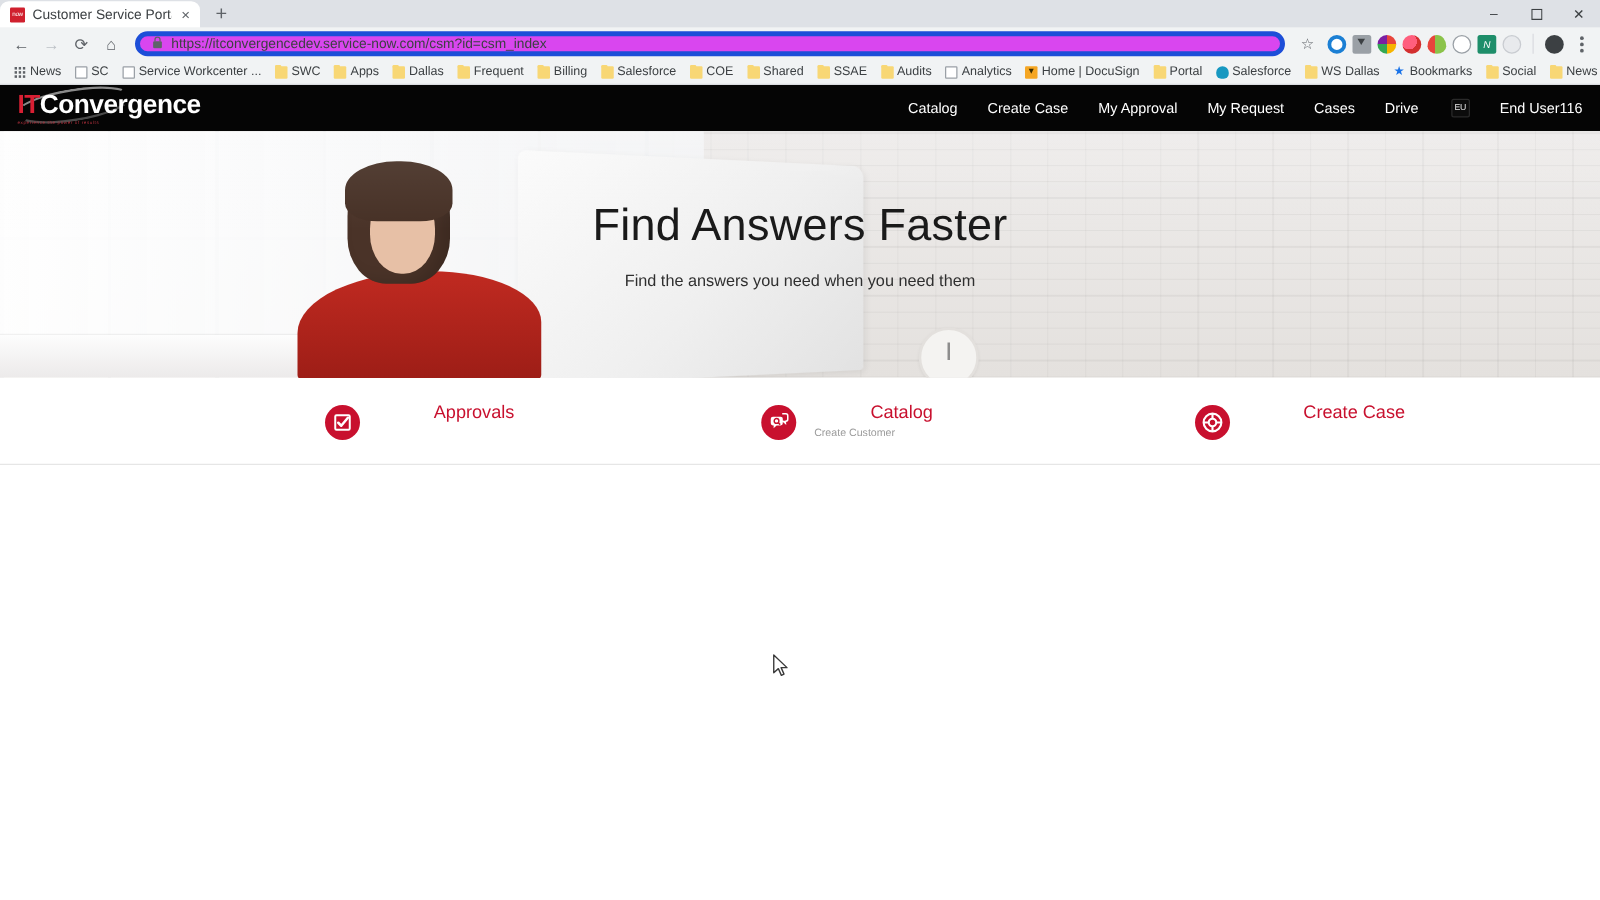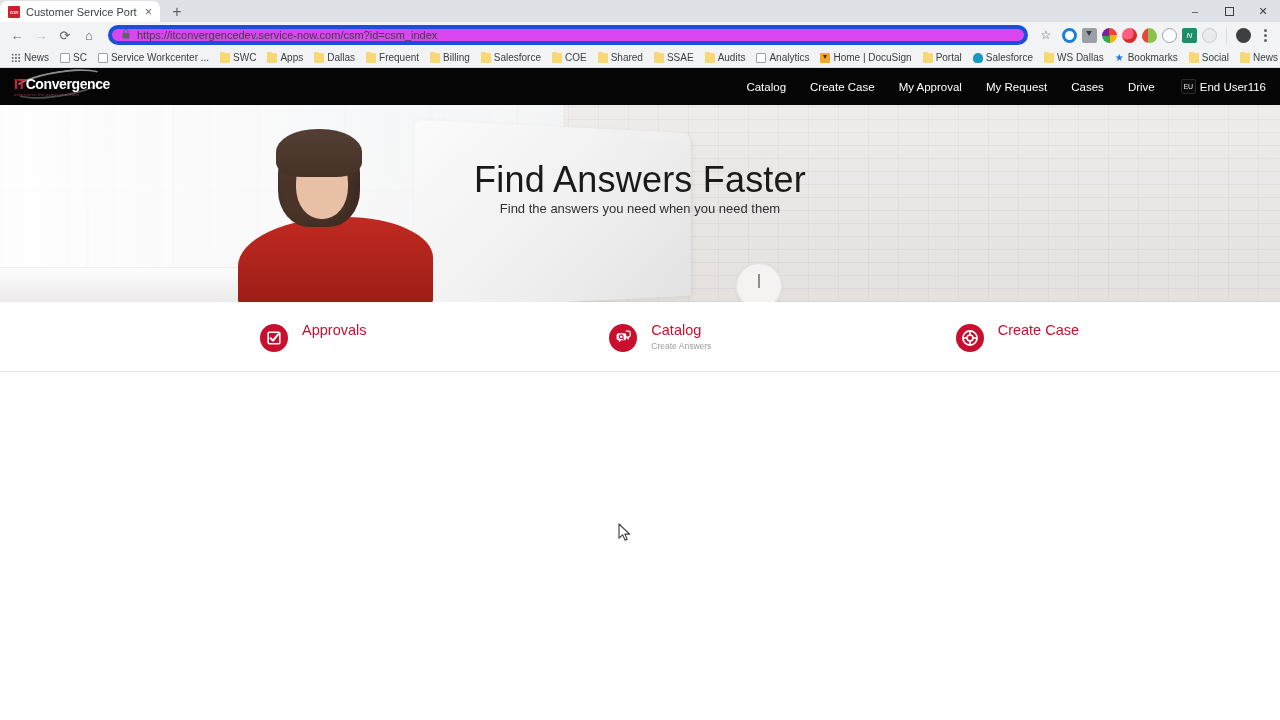--- a/index.html
+++ b/index.html
@@ -118,31 +118,31 @@
     height: 37px; background: #050505; display: flex; align-items: center;
     padding: 0 14px; position: relative;
   }
   .logo { display:flex; flex-direction:column; justify-content:center; height:34px; position:relative; width:92px; }
   .logo-swoosh {
     position:absolute; left:-2px; top:1px; width:94px; height:26px;
     border: 2px solid #6e6e6e; border-radius: 50%;
     transform: rotate(-9deg);
     border-color: #8a8a8a transparent #4a4a4a transparent;
   }
-  .logo-text { font-size: 14px; font-weight: bold; letter-spacing: -0.4px; line-height: 1; position:relative; }
+  .logo-text { font-size: 21px; font-weight: bold; letter-spacing: -0.4px; line-height: 1; position:relative; }
   .logo-text .it { color: #d81f33; }
   .logo-text .conv { color: #ffffff; }
   .logo-tag { font-size: 3.6px; color: #b8323f; letter-spacing: 0.5px; margin-top: 2px; position:relative;
               text-transform: lowercase; }
   .sn-menu { margin-left: auto; display: flex; align-items: center; gap: 0; }
   .sn-link {
     color: #ffffff; font-size: 11.5px; padding: 0 12px; white-space: nowrap;
     font-family: "Liberation Sans", sans-serif;
   }
-  .sn-user { display: flex; align-items: center; gap: 4px; padding-left: 14px; }
+  .sn-user { display: flex; align-items: center; gap: 24px; padding-left: 14px; }
   .avatar {
     width: 15px; height: 15px; border-radius: 2px; background: #0c0c0c;
     color:#e6e6e6; font-size: 7px; display:flex; align-items:center; justify-content:center;
     border: 1px solid #2a2a2a; letter-spacing: -0.2px;
   }
   .sn-username { color:#fff; font-size: 11.5px; white-space: nowrap; }
 
   
   .hero {
     height: 197px; position: relative; overflow: hidden;
@@ -211,21 +211,21 @@
   .hero-inner {
     position: relative; z-index: 3; height:100%;
     display:flex; flex-direction: column; align-items:center;
     padding-top: 54px;
   }
   .hero-title {
     font-size: 36px; color: #1a1a1a; font-weight: normal;
     font-family: "Liberation Sans", sans-serif; letter-spacing: 0.2px;
   }
   .hero-sub {
-    font-size: 13px; color: #2f2f2f; margin-top: 0;
+    font-size: 13px; color: #2f2f2f; margin-top: 16px;
   }
   .searchwrap {
     margin-top: 18px; display: flex; width: 560px; height: 28px;
     box-shadow: 0 1px 2px rgba(0,0,0,0.07);
   }
   .searchinput {
     flex: 1 1 auto; border: 1px solid #e3e3e3; border-right: none;
     background: #fff; padding: 0 12px; font-size: 12px; color: #555;
     font-family:"Liberation Sans",sans-serif; outline: none;
   }
@@ -246,21 +246,21 @@
   }
   .ql:nth-child(1){ padding-left: 260px; }
   .ql:nth-child(2){ padding-left: 25px; }
   .ql:nth-child(3){ padding-left: 22px; }
   .ql-icon {
     width: 28px; height: 28px; border-radius: 50%;
     background: #c8102e; flex: 0 0 28px;
     display:flex; align-items:center; justify-content:center; margin-top: 2px;
   }
   .ql-text { display:flex; flex-direction: column; gap: 2px; }
-  .ql-title { font-size: 14.5px; color: #c8102e; line-height: 1.2; }
+  .ql-title { font-size: 14.5px; color: #c8102e; line-height: 1.2; margin-left: 45px; }
   .ql-sub { font-size: 8.5px; color: #9b9b9b; }
 
   .blank-body { height: 282px; background: #ffffff; position: relative; }
 
   
   .cursor {
     position: absolute; left: 618px; top: 455px; z-index: 50;
     pointer-events: none;
   }
 </style>
@@ -470,21 +470,21 @@
         <span class="ql-icon">
           <svg width="17" height="17" viewBox="0 0 18 18">
             <path d="M11.4 2.2h3.1a1.6 1.6 0 0 1 1.6 1.6v3.0a1.6 1.6 0 0 1-1.6 1.6h-.5l.1 1.7-1.9-1.7h-1.6" fill="none" stroke="#fff" stroke-width="1.3"></path>
             <path d="M7.6 4.6H3.5A1.8 1.8 0 0 0 1.7 6.4v3.8a1.8 1.8 0 0 0 1.8 1.8h.7l-.1 2.4 2.6-2.4h3.4a1.8 1.8 0 0 0 1.8-1.8V6.4a1.8 1.8 0 0 0-1.8-1.8z" fill="#fff"></path>
             <circle cx="6.6" cy="8.2" r="2.0" fill="none" stroke="#c8102e" stroke-width="1.2"></circle>
             <line x1="8.1" y1="9.7" x2="9.7" y2="11.3" stroke="#c8102e" stroke-width="1.3"></line>
           </svg>
         </span>
         <span class="ql-text">
           <span class="ql-title">Catalog</span>
-          <span class="ql-sub">Create Answers</span>
+          <span class="ql-sub">Create Customer</span>
         </span>
       </div>
       <div class="ql">
         <span class="ql-icon">
           <svg width="18" height="18" viewBox="0 0 18 18">
             <circle cx="9" cy="9" r="7.1" fill="none" stroke="#fff" stroke-width="1.7"></circle>
             <circle cx="9" cy="9" r="3.0" fill="none" stroke="#fff" stroke-width="1.7"></circle>
             <line x1="9" y1="1.9" x2="9" y2="6.0" stroke="#fff" stroke-width="1.7"></line>
             <line x1="9" y1="12.0" x2="9" y2="16.1" stroke="#fff" stroke-width="1.7"></line>
             <line x1="1.9" y1="9" x2="6.0" y2="9" stroke="#fff" stroke-width="1.7"></line>

